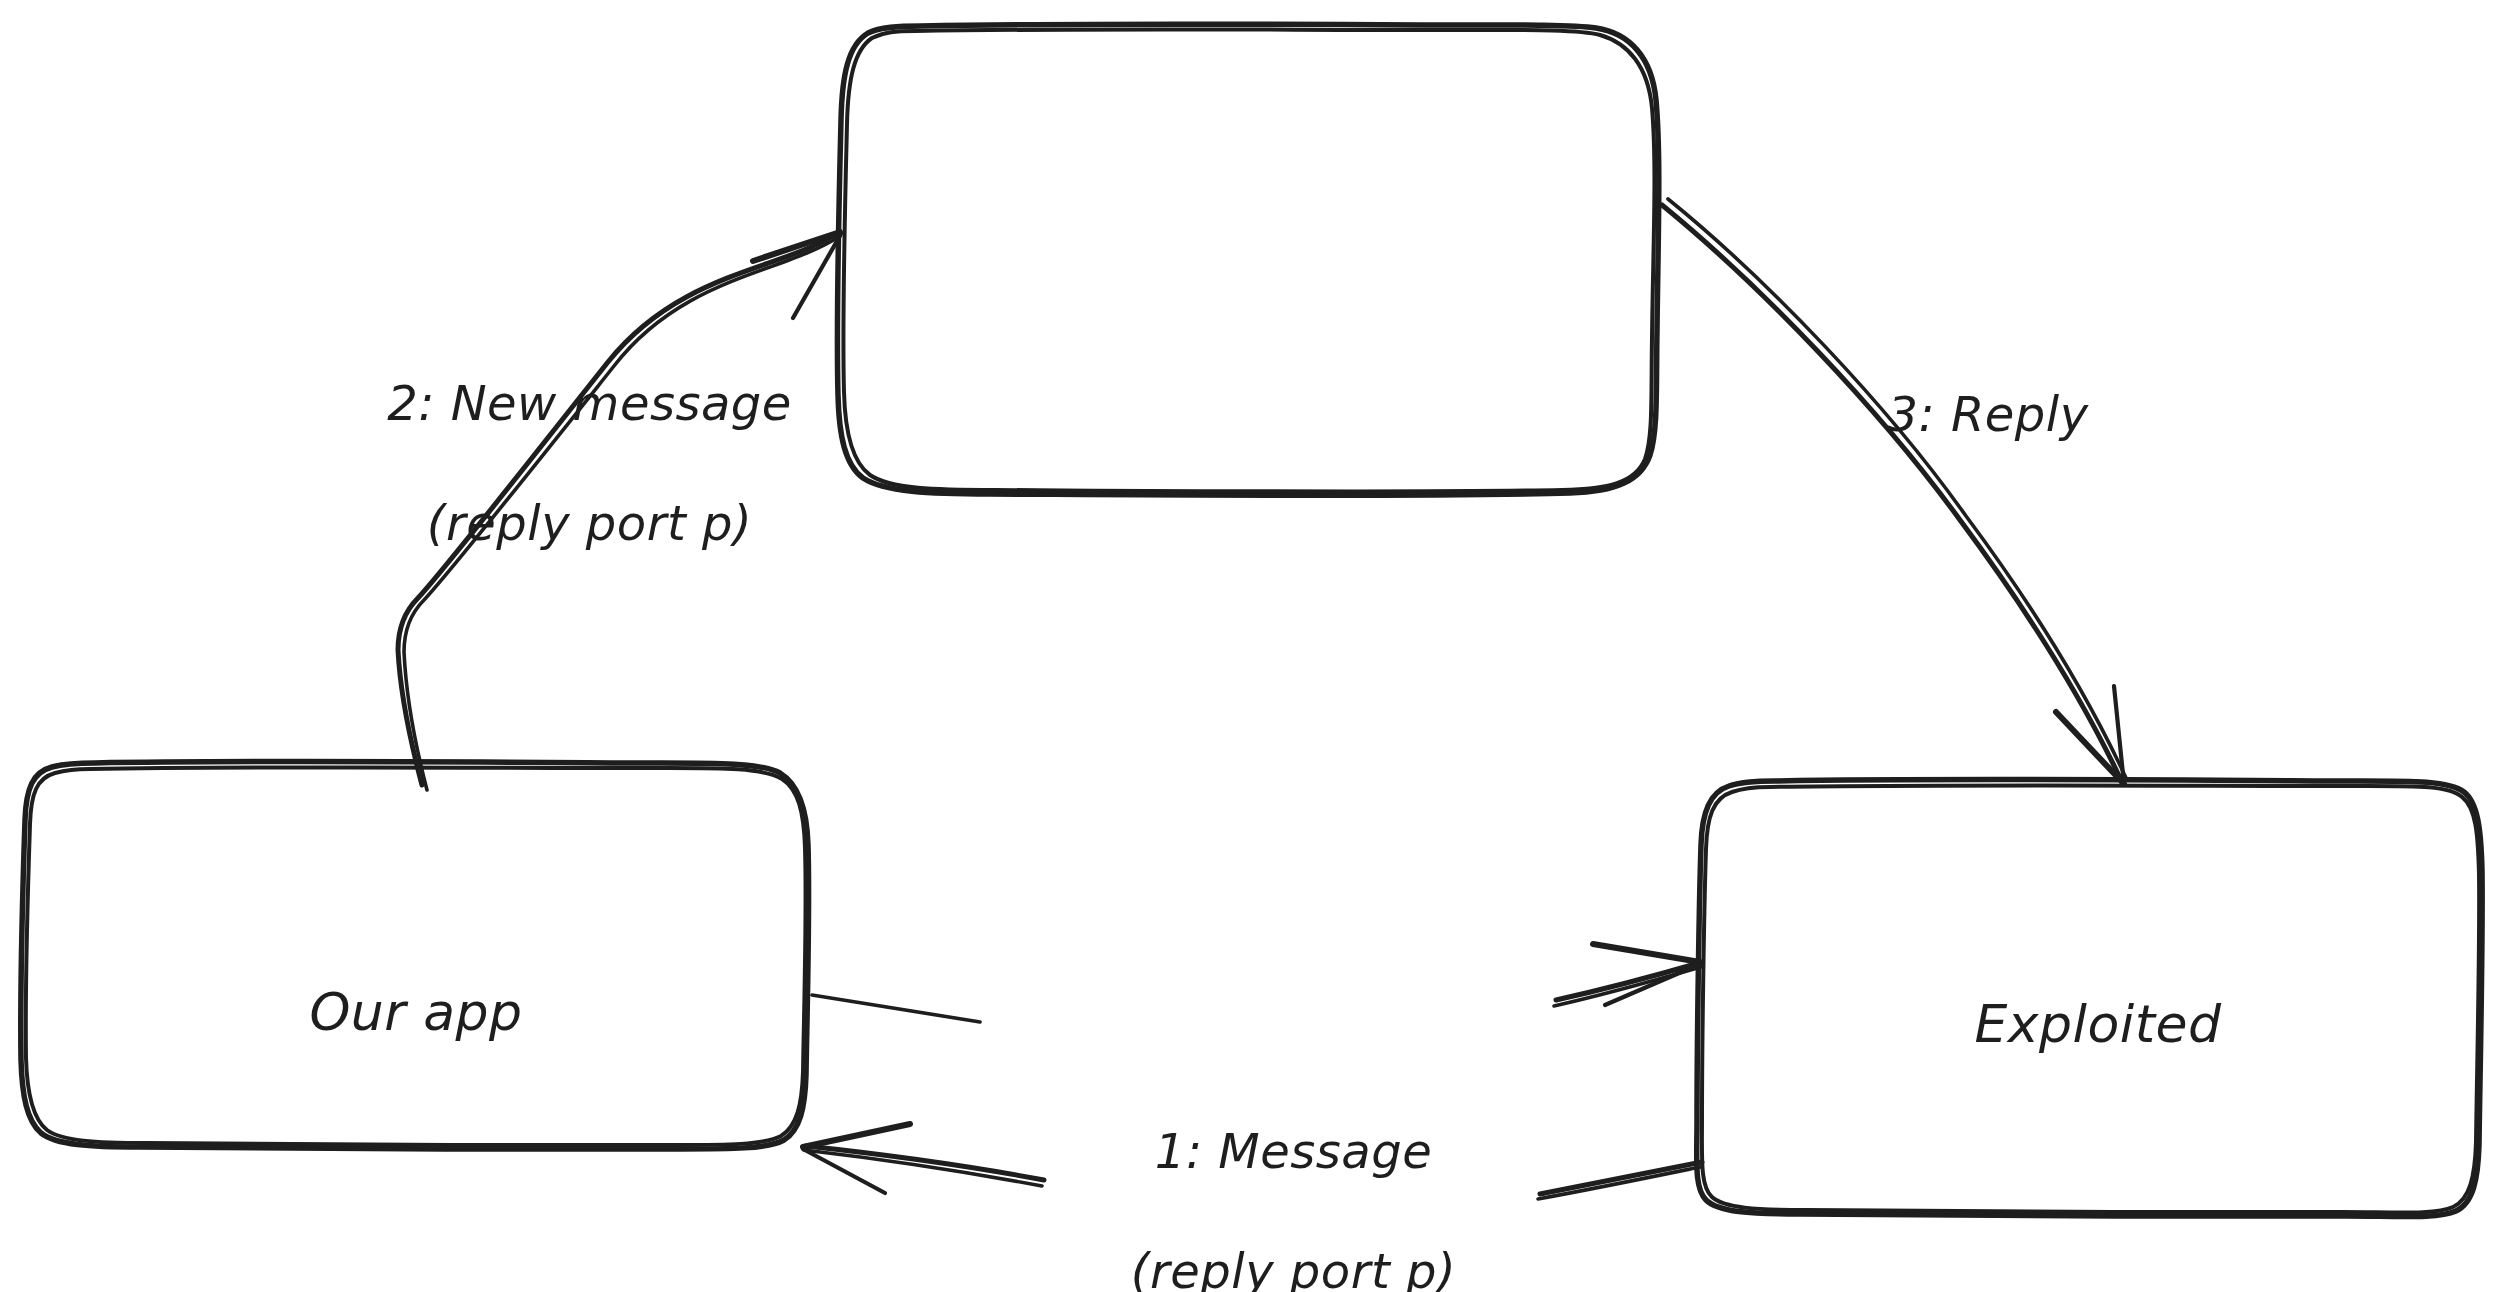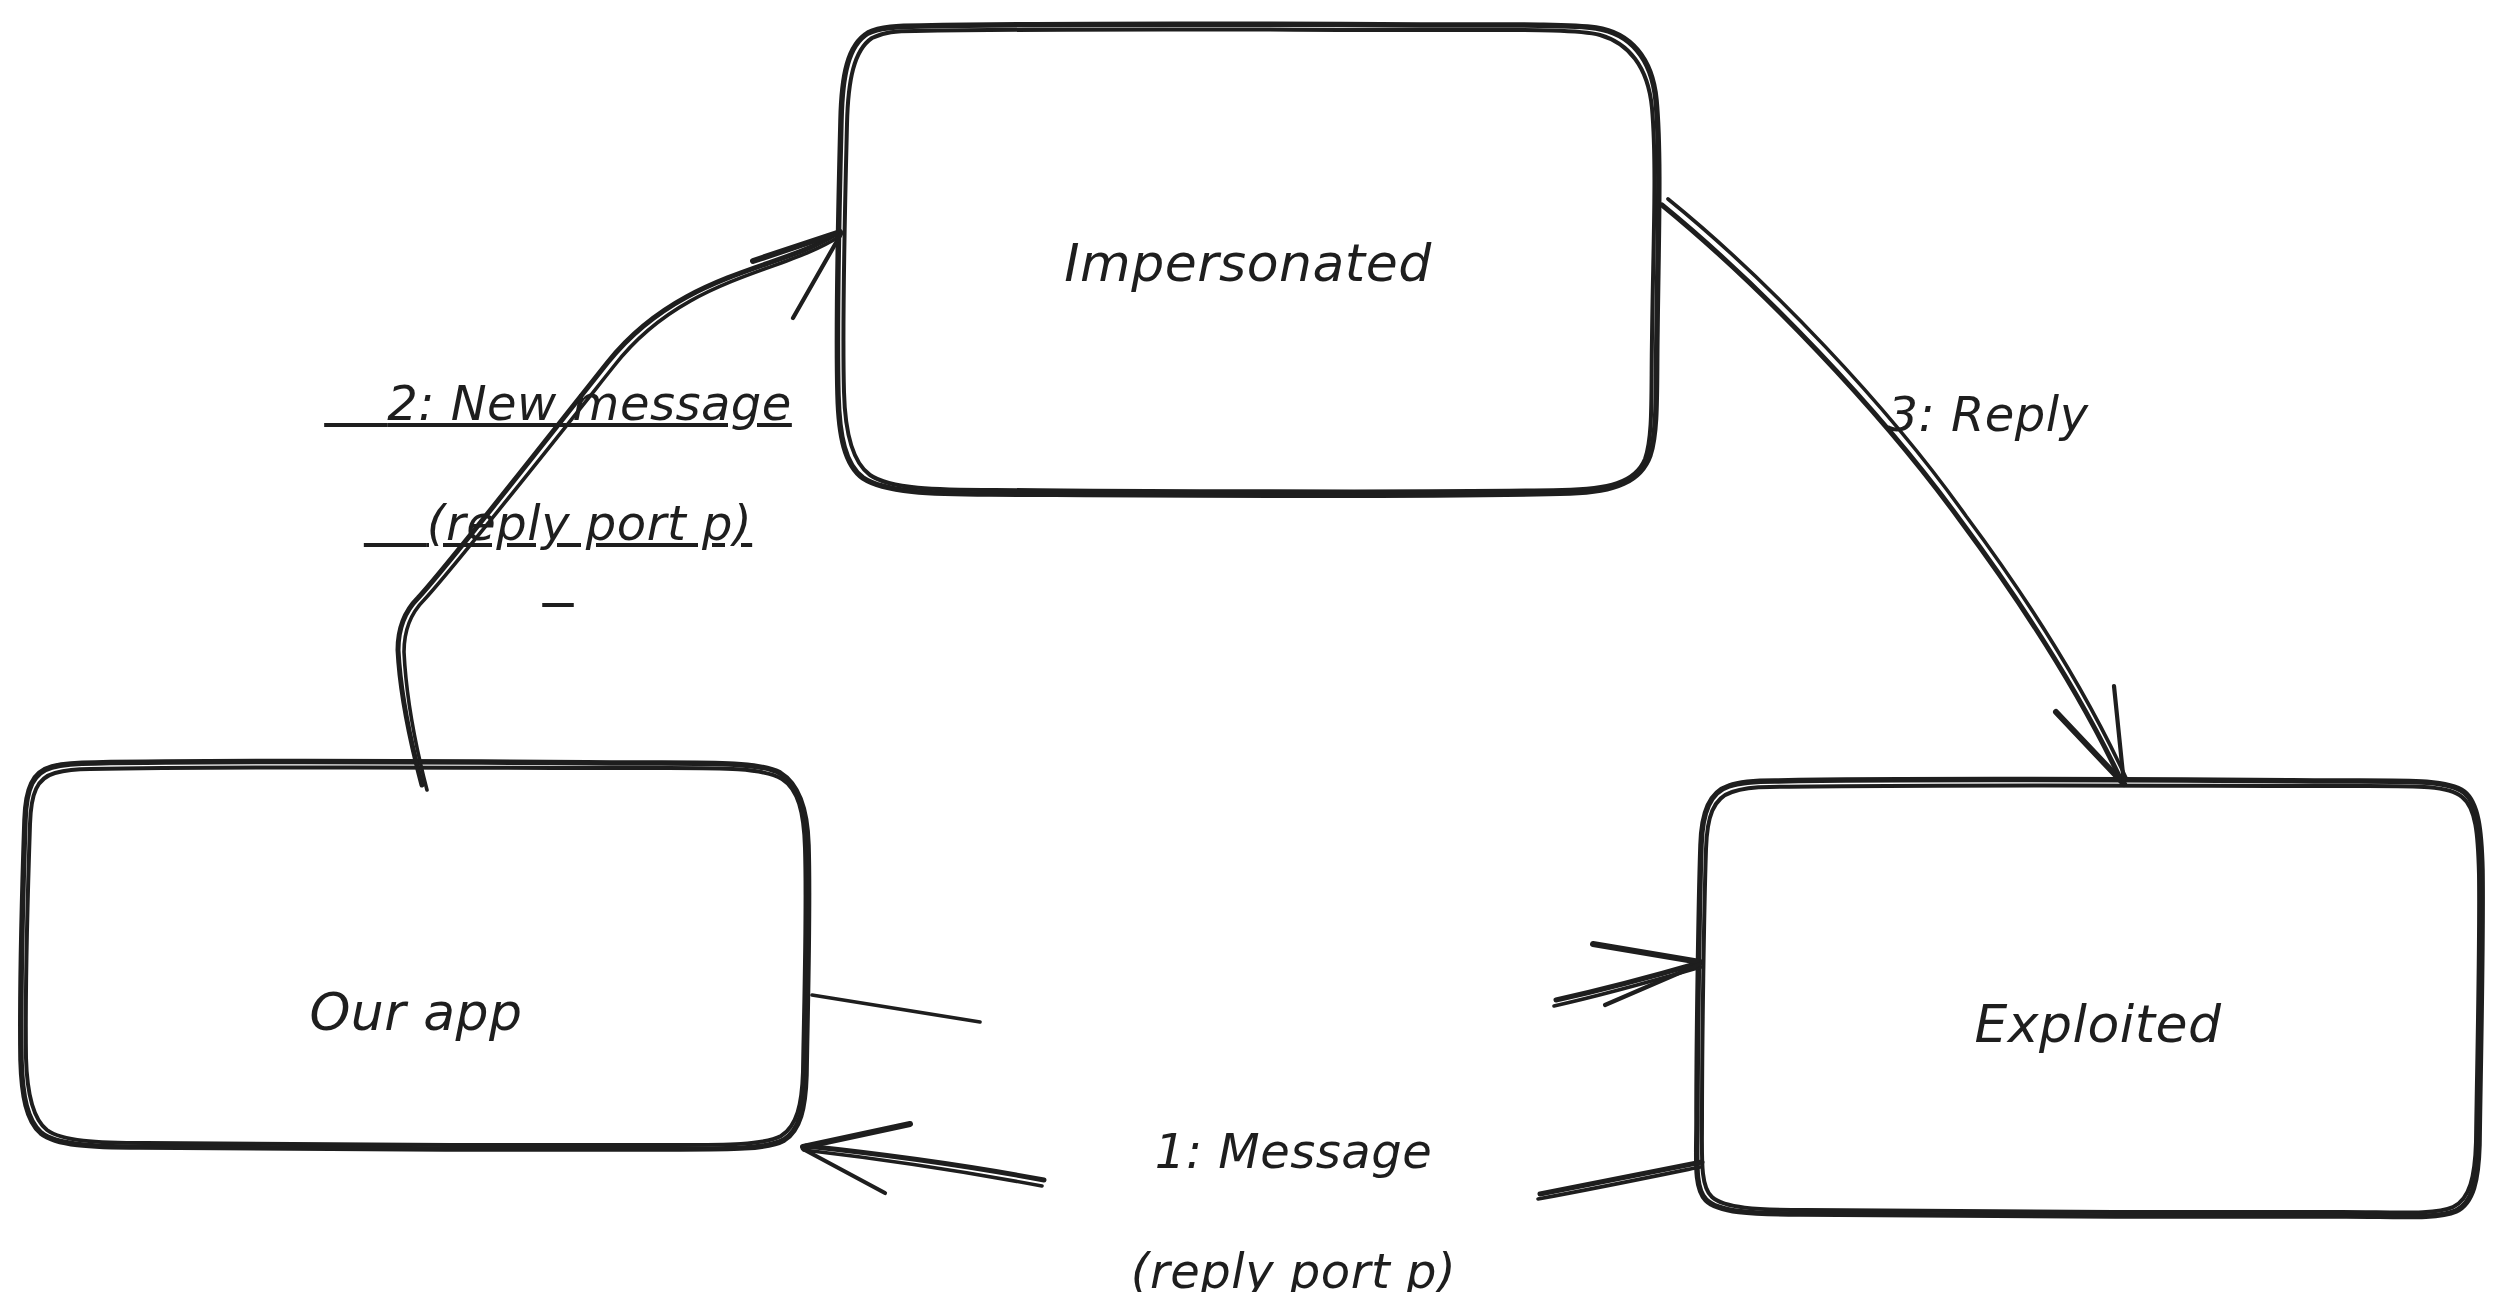--- a/index.html
+++ b/index.html
@@ -214,27 +214,26 @@
                C 980 1168, 900 1156, 806 1146"></path>
       <path class="sketch-stroke edge-line-2" d="M 1042 1186
                C 978 1174, 898 1161, 804 1150"></path>
 
       <path class="sketch-stroke arrow-head" d="M 803 1147 L 910 1124"></path>
       <path class="sketch-stroke arrow-head-2" d="M 803 1149 L 885 1193"></path>
     </g>
 
   </svg>
 
-  <div class="label-text node-label" style="left:1248px; top:264px;">Impersonated</div>
 
   <div class="label-text node-label" style="left:2098px; top:1025px;">Exploited</div>
 
   <div class="label-text node-label" style="left:416px; top:1013px;">Our app</div>
 
-  <div class="label-text edge-label two-line" style="left:558px; top:463px;text-decoration:underline;">
+  <div class="label-text edge-label two-line" style="left:558px; top:463px;">
     <span>2: New message</span><br>
     <span>(reply port p)</span>
   </div>
 
   <div class="label-text edge-label" style="left:1988px; top:414px;">3: Reply</div>
 
 
   <div class="label-text edge-label two-line" style="left:1262px; top:1211px;">
     <span>1: Message</span><br>
     <span>(reply port p)</span>

